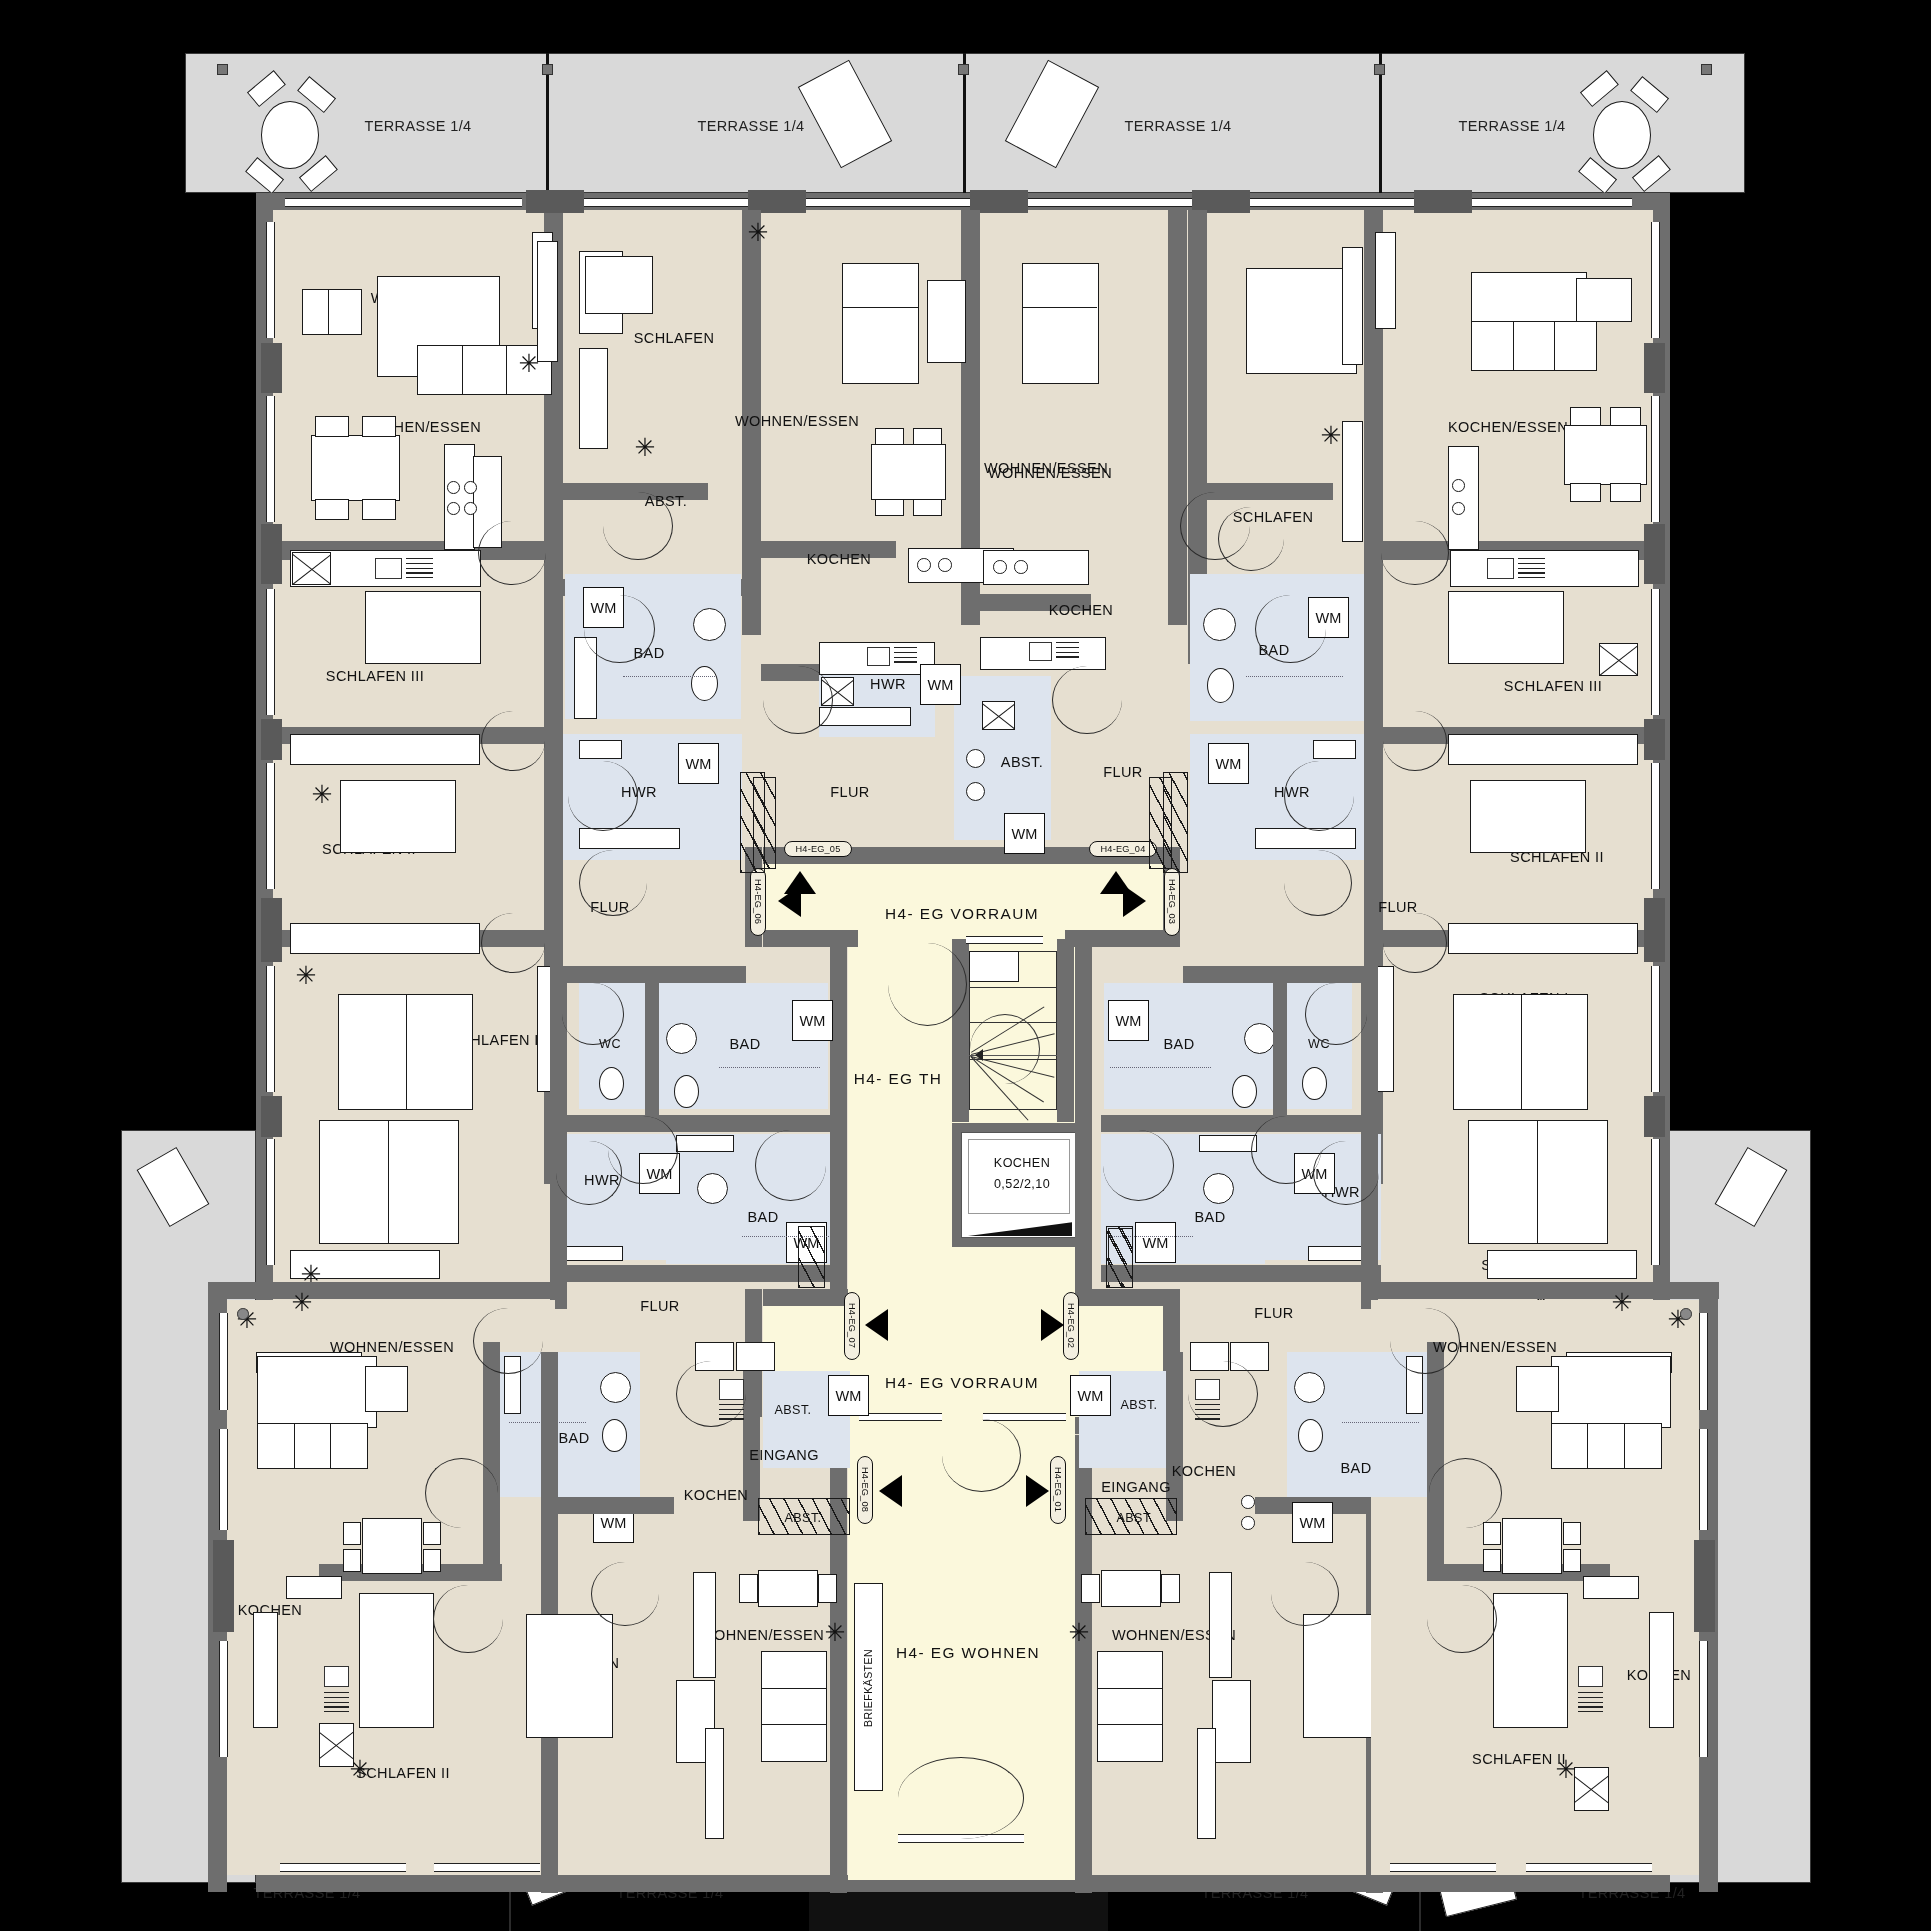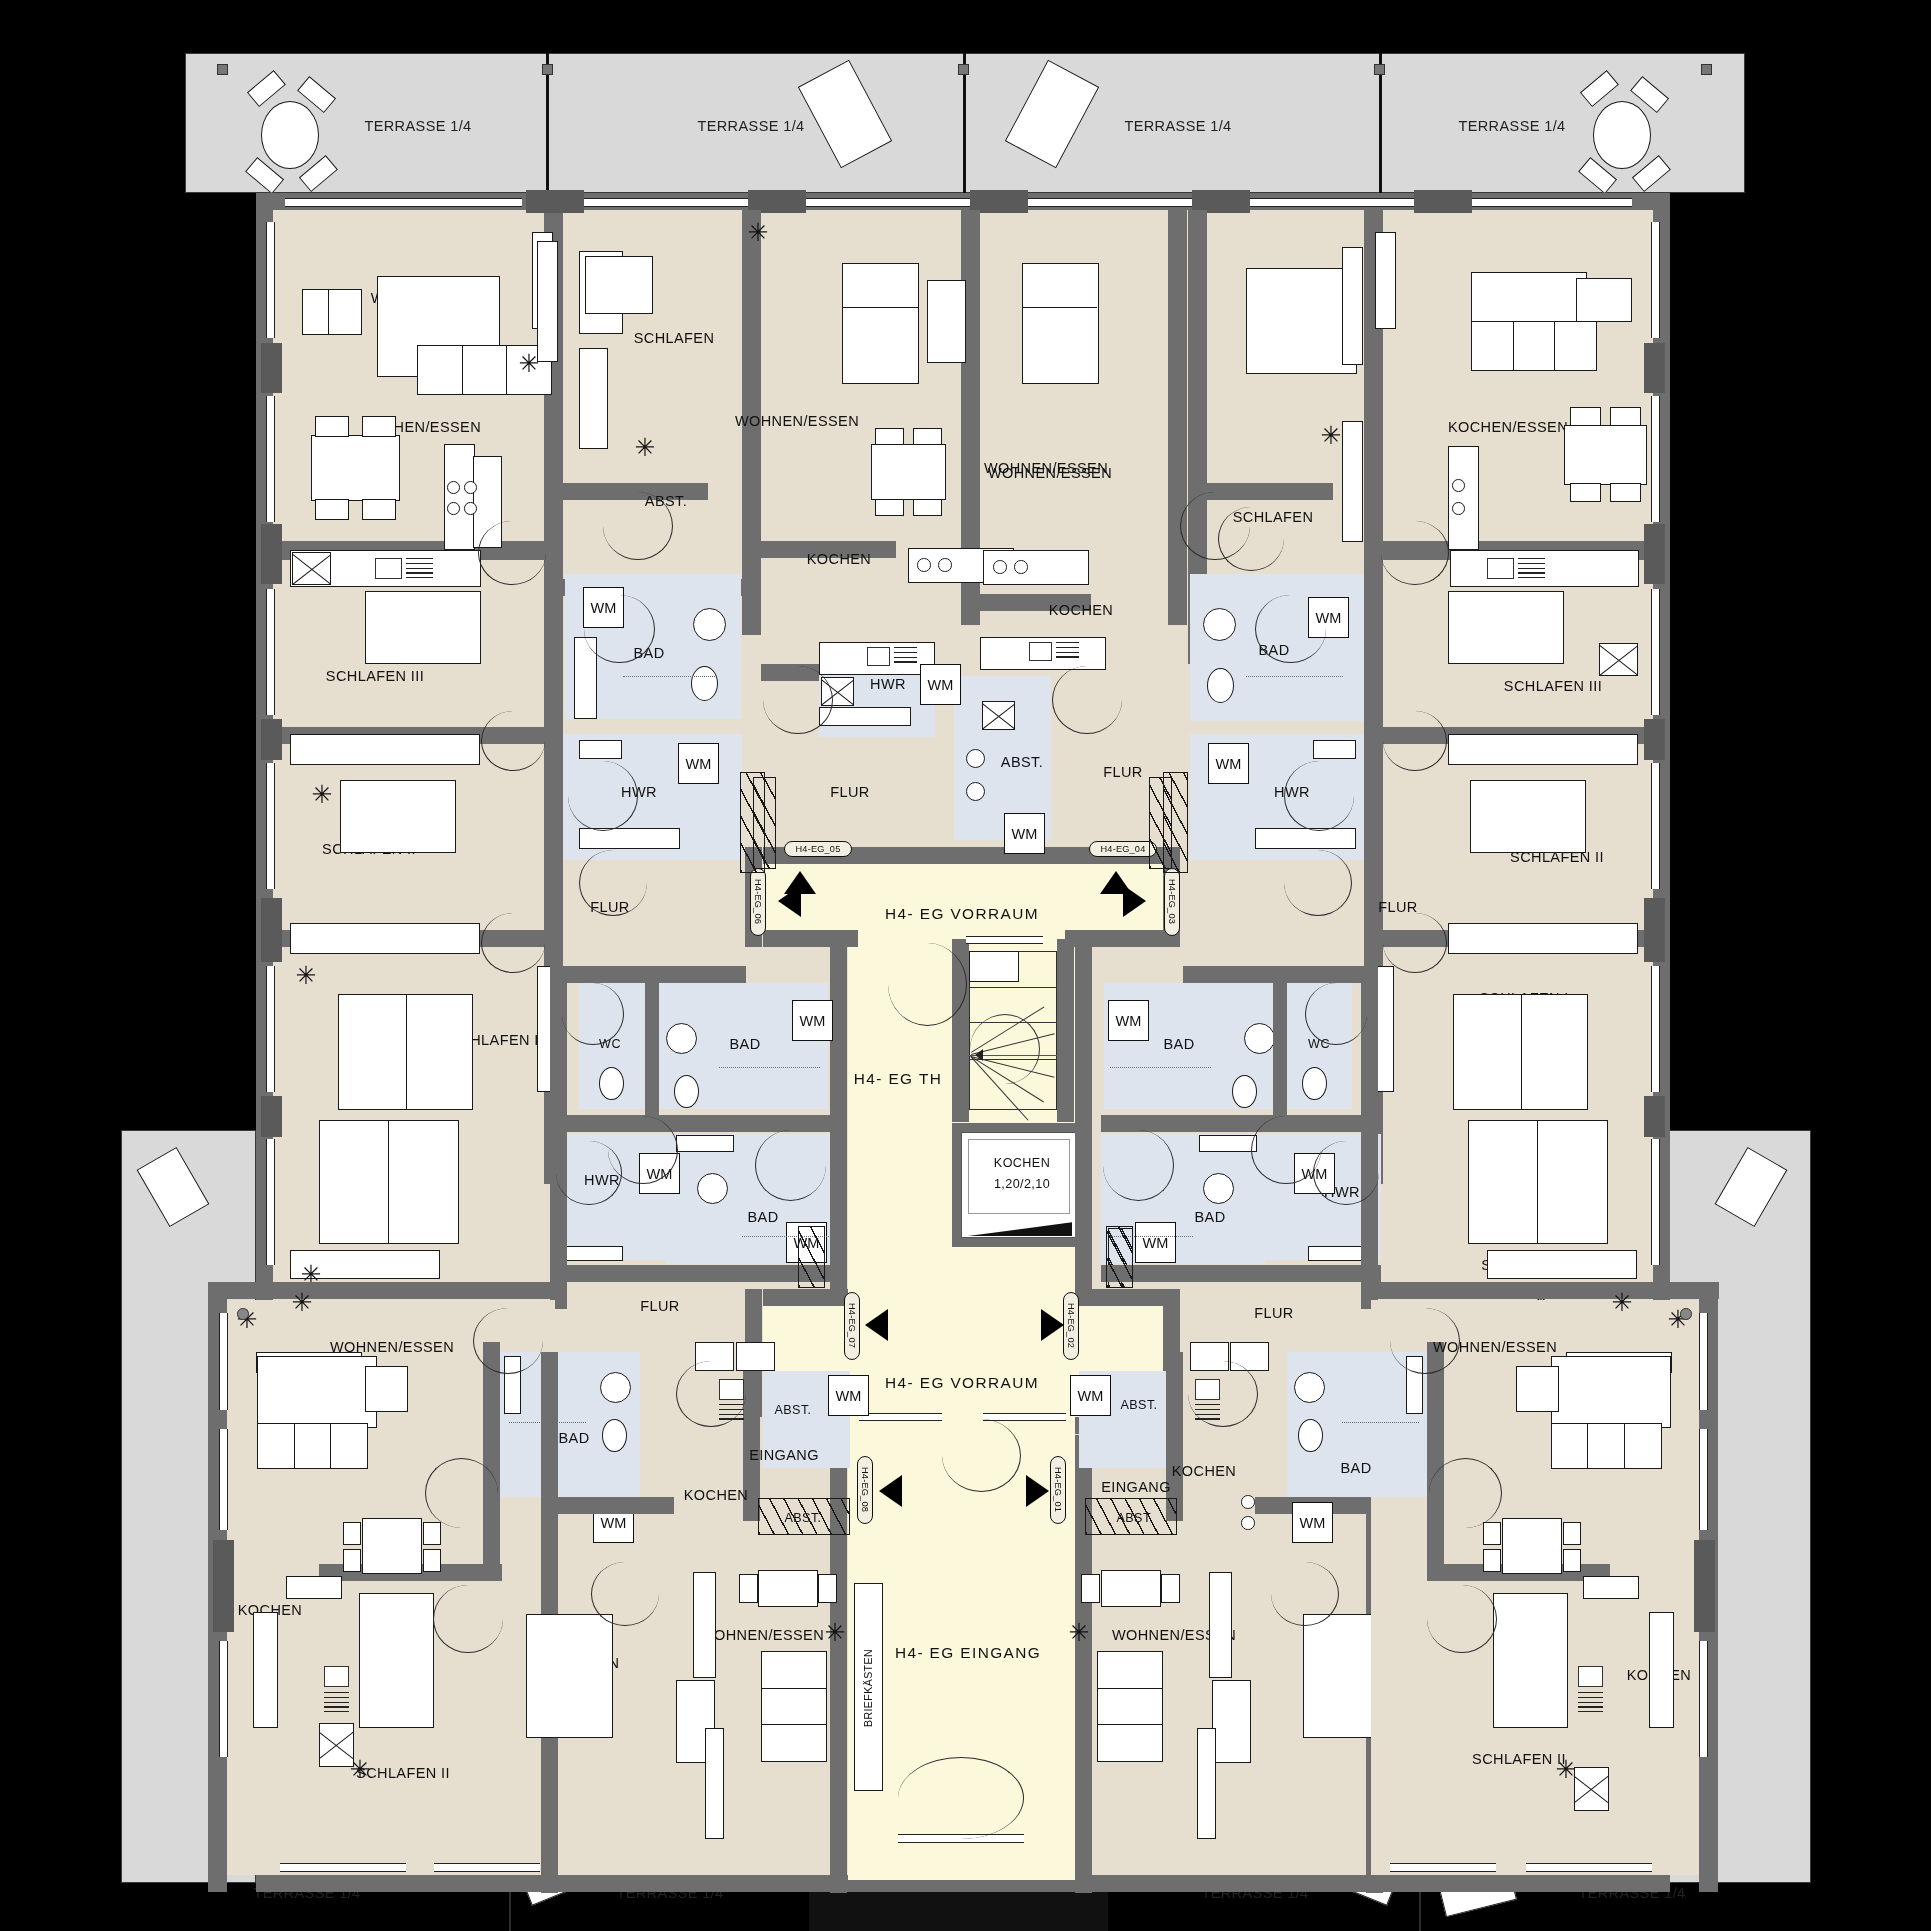--- a/index.html
+++ b/index.html
@@ -154,21 +154,21 @@
 
   <div class="abs floor-common" style="left:848px;top:939px;width:227px;height:367px;"></div>
 
   <div class="abs floor-common" style="left:763px;top:1306px;width:401px;height:111px;"></div>
 
   <div class="abs floor-common" style="left:848px;top:1417px;width:227px;height:463px;"></div>
 
   <div class="lbl lbl-common" style="left:962px;top:914px;">H4- EG  VORRAUM</div>
   <div class="lbl lbl-common" style="left:898px;top:1079px;">H4- EG  TH</div>
   <div class="lbl lbl-common" style="left:962px;top:1383px;">H4- EG  VORRAUM</div>
-  <div class="lbl lbl-common" style="left:968px;top:1653px;">H4- EG  EINGANG</div>
+  <div class="lbl lbl-common" style="left:968px;top:1653px;">H4- EG  WOHNEN</div>
 
   <div class="abs wall" style="left:952px;top:939px;width:17.4px;height:183px;"></div>
   <div class="abs wall" style="left:1057px;top:939px;width:17.4px;height:183px;"></div>
 
   <div class="abs floor-common" style="left:969px;top:951px;width:88px;height:159px;border:1.4px solid #2f2f2f;"></div>
   <div class="abs fx-t" style="left:969px;top:951px;width:50px;height:31px;"></div>
   <div class="abs" style="left:969px;top:987px;width:88px;height:1.2px;background:#333;"></div>
   <div class="abs" style="left:969px;top:1022px;width:88px;height:1.2px;background:#333;"></div>
   <div class="abs" style="left:969px;top:1059px;width:88px;height:1.2px;background:#333;"></div>
   <div class="abs" style="left:971px;top:1052px;width:86px;height:1.1px;background:#333;transform-origin:0 0;transform:rotate(-32deg);"></div>
@@ -177,21 +177,21 @@
   <div class="abs" style="left:971px;top:1056px;width:86px;height:1.1px;background:#333;transform-origin:0 0;transform:rotate(32deg);"></div>
   <div class="abs" style="left:971px;top:1056px;width:86px;height:1.1px;background:#333;transform-origin:0 0;transform:rotate(48deg);"></div>
   <div class="abs arc arc-tr" style="left:970px;top:1014px;width:70px;height:70px;border-width:1.2px;border-color:#333;border-style:solid;border-left:none;border-bottom:none;"></div>
   <div class="abs" style="left:969px;top:1055px;width:88px;height:1.2px;background:#555;"></div>
   <div class="abs tri tri-l" style="left:975px;top:1049px;border-top-width:6.8px;border-bottom-width:6.8px;border-right-width:8.7px;border-right-color:#222;"></div>
 
   <div class="abs wall" style="left:952px;top:1123px;width:140px;height:124px;"></div>
   <div class="abs aufzug" style="left:961px;top:1132px;width:124px;height:106px;"></div>
   <div class="abs aufzug-in" style="left:968px;top:1139px;width:102px;height:75px;"></div>
   <div class="lbl lbl-sm" style="left:1022px;top:1163px;">KOCHEN</div>
-  <div class="lbl lbl-sm" style="left:1022px;top:1184px;">1,20/2,10</div>
+  <div class="lbl lbl-sm" style="left:1022px;top:1184px;">0,52/2,10</div>
   <div class="abs" style="left:968px;top:1215px;width:104px;height:21px;background:#111;clip-path:polygon(0% 100%,100% 35%,100% 100%);"></div>
 
   <div class="abs fx-t" style="left:854px;top:1583px;width:29px;height:208px;"></div>
   <div class="lbl lbl-xs lbl-rot" style="left:868px;top:1688px;">BRIEFKÄSTEN</div>
 
   <div class="abs win" style="left:898px;top:1834px;width:126px;height:8.7px;"></div>
   <div class="abs arc arc-tr" style="left:898px;top:1757px;width:126px;height:82px;border-left:none;border-bottom:none;border-color:#2a2a2a;"></div>
 
   <div class="abs win" style="left:859px;top:1413px;width:83px;height:7.7px;"></div>
   <div class="abs win" style="left:983px;top:1413px;width:83px;height:7.7px;"></div>

